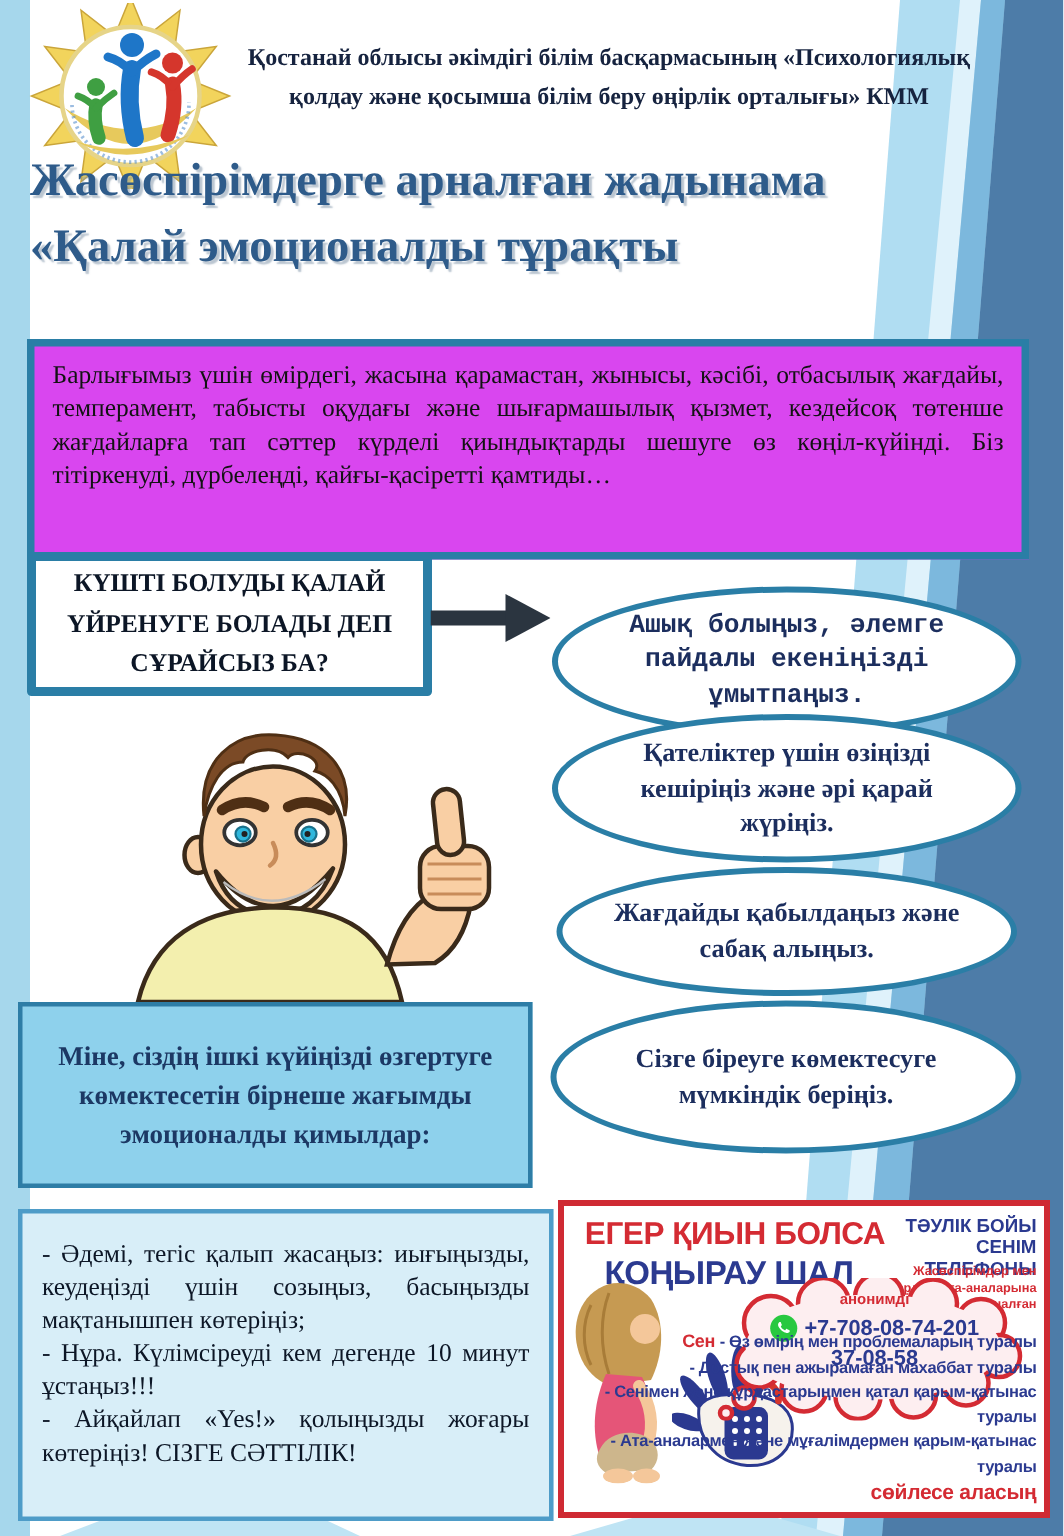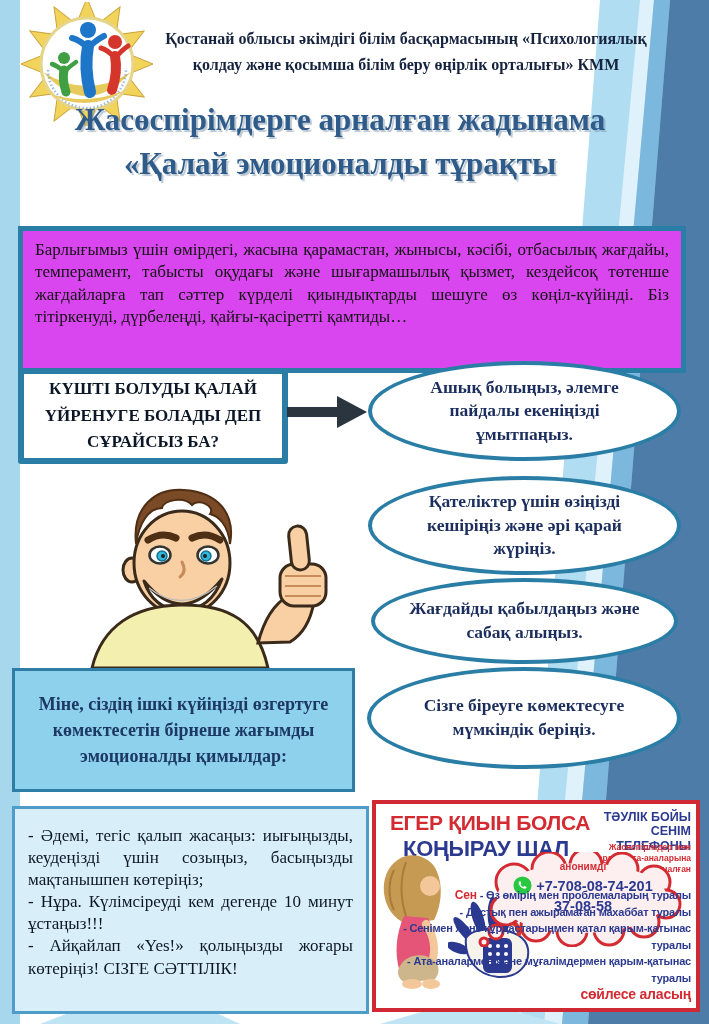--- a/index.html
+++ b/index.html
@@ -10,21 +10,21 @@
 
   
   .bg-layer{left:0;top:0;width:709px;height:1024px;z-index:0;}
 
   
   .org-header{left:160px;top:26px;width:492px;z-index:2;text-align:center;
               font-weight:bold;font-size:16px;line-height:1.6;color:#16233f;}
   .org-header div{white-space:nowrap;}
 
   
-  .main-title{left:20px;top:98px;width:640px;z-index:2;text-align:center;
+  .main-title{left:20px;top:98px;width:640px;z-index:2;text-align:left;
               font-weight:bold;font-size:31px;line-height:1.42;color:#2e5b8a;
               text-shadow:2px 2px 1px rgba(130,150,170,.55);}
   .main-title div{white-space:nowrap;}
 
   
   .intro-box{left:18px;top:226px;width:668px;height:147px;box-sizing:border-box;z-index:2;
              background:#d946ef;border:5px solid #2a7ea6;padding:8px 12px;
              font-size:17px;line-height:1.32;color:#121212;text-align:justify;}
 
   
@@ -33,21 +33,21 @@
                 display:flex;align-items:center;justify-content:center;text-align:center;
                 font-weight:bold;font-size:17px;line-height:1.55;color:#0c1626;padding:4px 0;}
 
   .arrow-svg{left:287px;top:396px;z-index:2;}
 
   
   .oval{box-sizing:border-box;z-index:2;background:#ffffff;border:4px solid #2a7ea6;
         border-radius:50%;display:flex;align-items:center;justify-content:center;
         text-align:center;font-weight:bold;font-size:17.5px;line-height:1.35;
         color:#1c2e5e;padding:6px 30px;}
-  .oval1{left:368px;top:361px;width:313px;height:100px;}
+  .oval1{left:368px;top:391px;width:313px;height:100px;font-family:Liberation Mono, monospace;}
   .oval2{left:368px;top:476px;width:313px;height:99px;}
   .oval3{left:371px;top:578px;width:307px;height:86px;}
   .oval4{left:367px;top:667px;width:314px;height:102px;}
 
   
   .character{left:52px;top:478px;z-index:2;}
 
   
   .actions-box{left:12px;top:668px;width:343px;height:124px;box-sizing:border-box;z-index:2;
                background:#8ed1ec;border:3px solid #2e7da6;display:flex;align-items:center;

